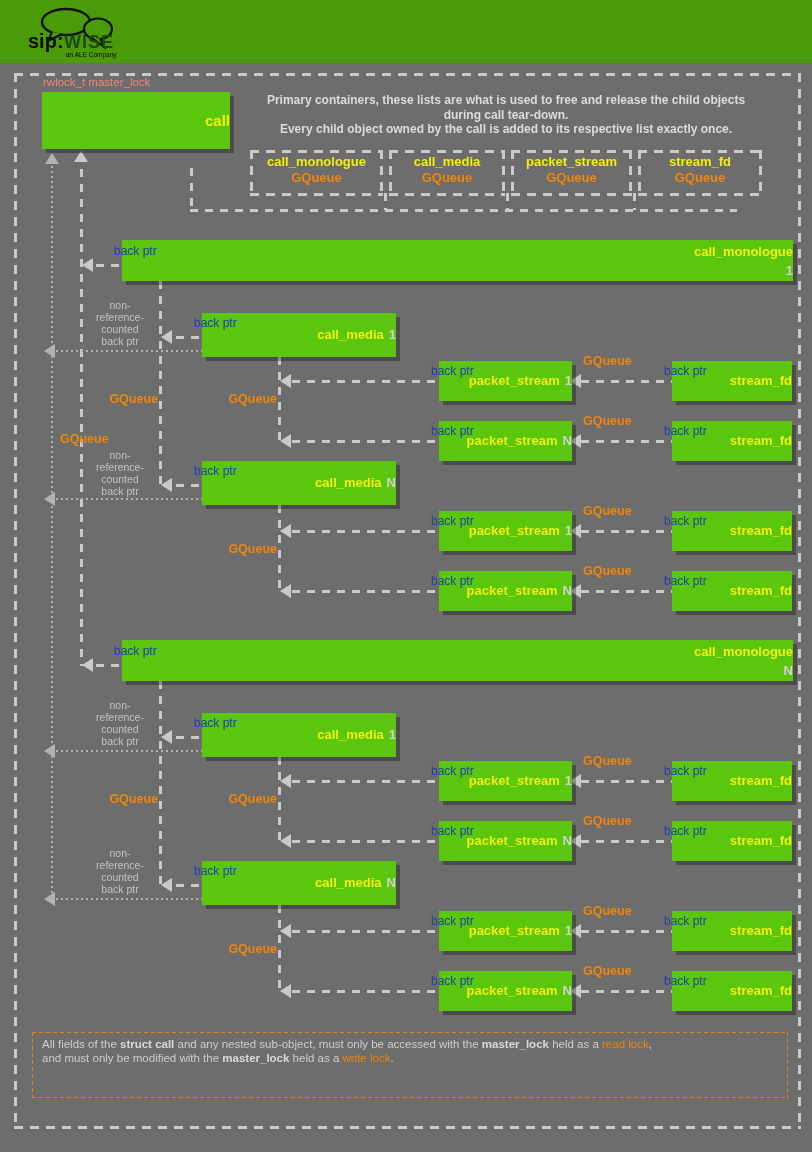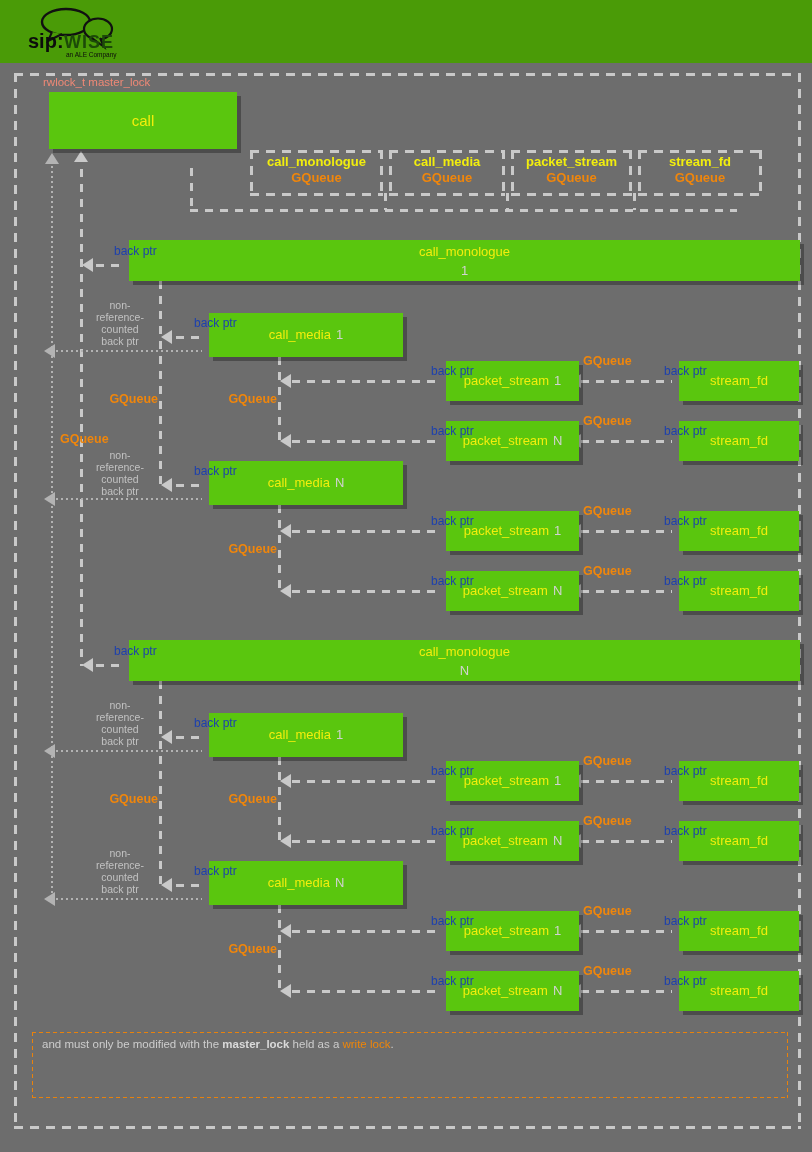--- a/index.html
+++ b/index.html
@@ -1,19 +1,19 @@
 <!DOCTYPE html>
 <html><head>
 <meta charset="utf-8">
 <style>
   html,body{margin:0;padding:0;background:#6d6d6d;font-family:"Liberation Sans",sans-serif;}
   #page{position:relative;width:812px;height:1152px;background:#6d6d6d;overflow:hidden;}
   #hdr{position:absolute;left:0;top:0;width:812px;height:63px;background:#4a9b07;}
   #hdr-title{position:absolute;left:0;top:22px;width:100%;text-align:center;color:#f2f2f2;font-size:15px;font-weight:bold;}
-  .gbox{position:absolute;background:#5ac60e;box-shadow:4px 4px 0 rgba(0,0,0,.3);color:#f2ee0d;font-weight:normal;text-align:center;font-size:13px;z-index:2;margin-left:7px;}
+  .gbox{position:absolute;background:#5ac60e;box-shadow:4px 4px 0 rgba(0,0,0,.3);color:#f2ee0d;font-weight:bold;text-align:right;font-size:13px;z-index:2;}
   .gbox .num{color:#d2d2d2;margin-left:5px;}
   .gbox .num2{color:#d2d2d2;}
   .hdash{position:absolute;height:3px;background:repeating-linear-gradient(90deg,#c9c9c9 0 8px,transparent 8px 15px);}
   .vdash{position:absolute;width:3px;background:repeating-linear-gradient(180deg,#c9c9c9 0 8px,transparent 8px 15px);}
   .hdot{position:absolute;height:2px;background:repeating-linear-gradient(90deg,#b3b3b3 0 2px,transparent 2px 5px);}
   .vdot{position:absolute;width:2px;background:repeating-linear-gradient(180deg,#b3b3b3 0 2px,transparent 2px 5px);}
   .arrow-l{position:absolute;width:0;height:0;border:7px solid transparent;border-left:0;border-right:11px solid #c9c9c9;}
   .arrow-l.dot{border-right-color:#b3b3b3;}
   .arrow-u{position:absolute;width:0;height:0;border:7px solid transparent;border-top:0;border-bottom:11px solid #c9c9c9;}
   .arrow-u.dot{border-bottom-color:#b3b3b3;}
@@ -63,20 +63,25 @@
     </svg>
   </div>
 
   <div class="drect drect-gray" style="left:14px;top:73px;width:787px;height:1056px;"></div>
 
   <div id="mlock">rwlock_t master_lock</div>
   <div class="gbox" style="left:42px;top:92px;width:188px;height:57px;line-height:57px;font-size:15px;">
     <span>call</span>
   </div>
 
+  <div id="intro">
+    <div>Primary containers, these lists are what is used to free and release the child objects</div>
+    <div>during call tear-down.</div>
+    <div>Every child object owned by the call is added to its respective list exactly once.</div>
+  </div>
 
   <div class="drect drect-gray cont" style="left:250px;top:150px;width:133px;height:42px;">
     <div class="cn">call_monologue</div>
     <div class="ct">GQueue</div>
   </div>
   <div class="drect drect-gray cont" style="left:389px;top:150px;width:116px;height:42px;">
     <div class="cn">call_media</div>
     <div class="ct">GQueue</div>
   </div>
   <div class="drect drect-gray cont" style="left:511px;top:150px;width:121px;height:42px;">
@@ -293,19 +298,20 @@
   <div class="gq" style="left:583px;top:964px;">GQueue</div>
   <div class="hdash" style="left:581px;top:990px;width:91px;"></div>
   <div class="arrow-l" style="left:570px;top:984px;"></div>
   <div class="gbox" style="left:672px;top:971px;width:120px;height:40px;line-height:40px;">
     <span>stream_fd</span>
   </div>
   <div class="bp" style="left:664px;top:974px;">back ptr</div>
 
   <div class="drect drect-orange" style="left:32px;top:1032px;width:756px;height:66px;">
     <div id="note">
+      <div><span>All fields of the </span><b>struct call</b><span> and any nested sub-object, must only be accessed with the </span><b>master_lock</b><span> held as a </span><span class="org">read lock</span><span>,</span></div>
       <div><span>and must only be modified with the </span><b>master_lock</b><span> held as a </span><span class="org">write lock</span><span>.</span></div>
       <div style="height:13.5px;"></div>
     </div>
   </div>
 
 
 </div>
 
 </body></html>

